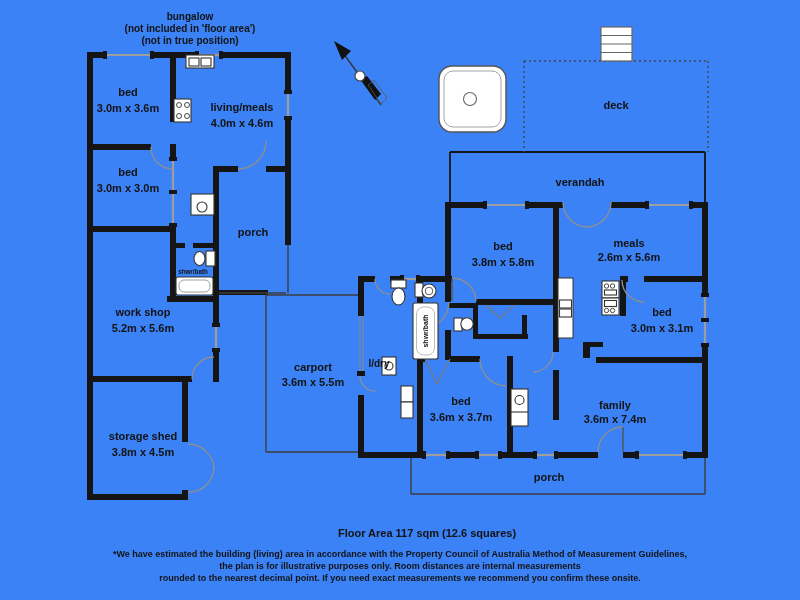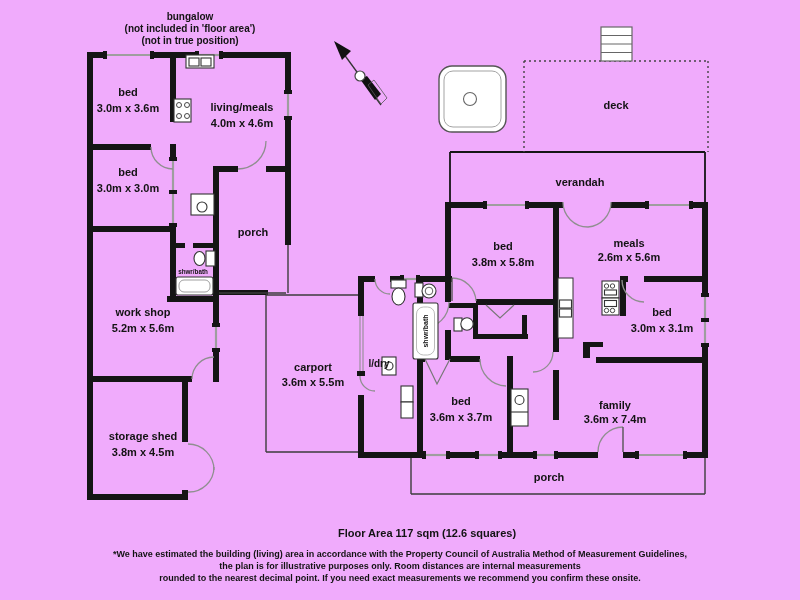--- a/index.html
+++ b/index.html
@@ -1,16 +1,16 @@
 <!DOCTYPE html>
 <html><head>
 <meta charset="utf-8">
 <style>
   html,body{margin:0;padding:0;background:#ffffff;}
-  .stage{width:800px;height:600px;background:#f0abfc;position:relative;font-family:"Liberation Sans",sans-serif;}
+  .stage{width:800px;height:600px;background:#3b82f6;position:relative;font-family:"Liberation Sans",sans-serif;}
   svg{display:block;}
   .lbl{font:bold 11px "Liberation Sans",sans-serif;fill:#131313;}
   .hd{font:bold 10px "Liberation Sans",sans-serif;fill:#131313;}
   .sm{font:bold 6.3px "Liberation Sans",sans-serif;fill:#131313;}
   .vlbl{font:bold 7px "Liberation Sans",sans-serif;fill:#131313;}
   .foot1{font:bold 11px "Liberation Sans",sans-serif;fill:#131313;}
   .foot2{font:bold 9px "Liberation Sans",sans-serif;fill:#131313;}
 </style>
 </head>
 <body>

